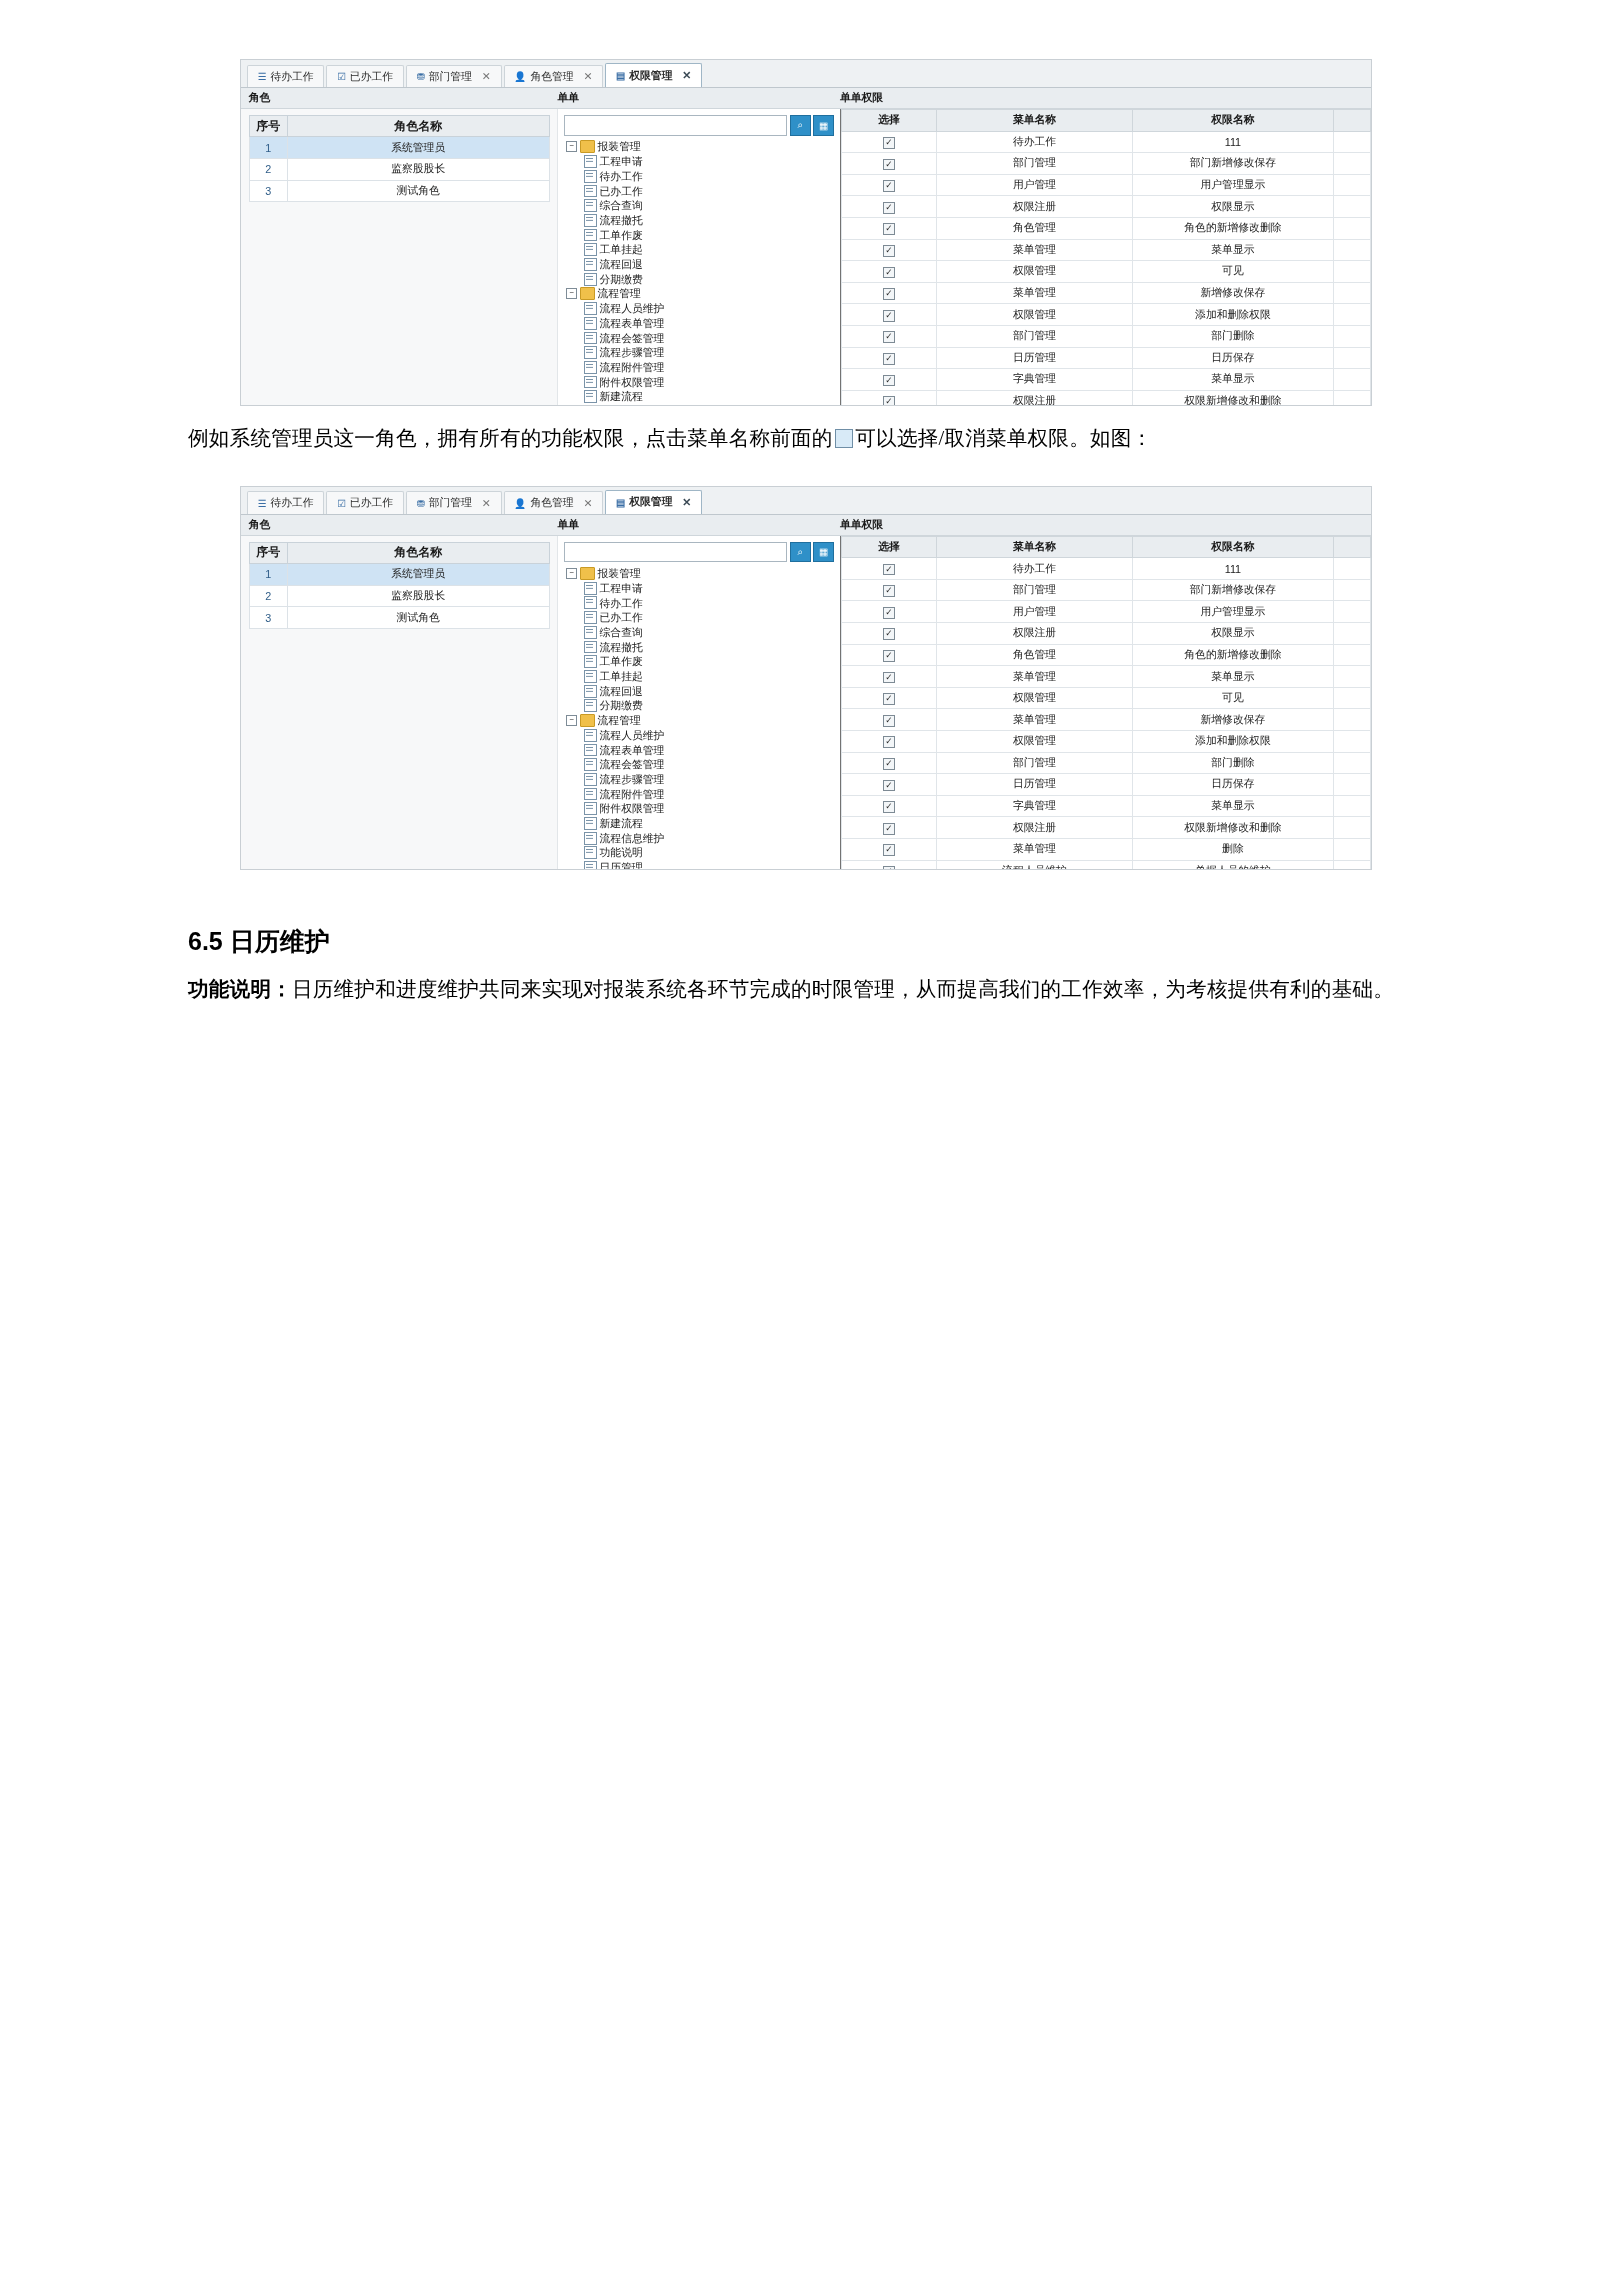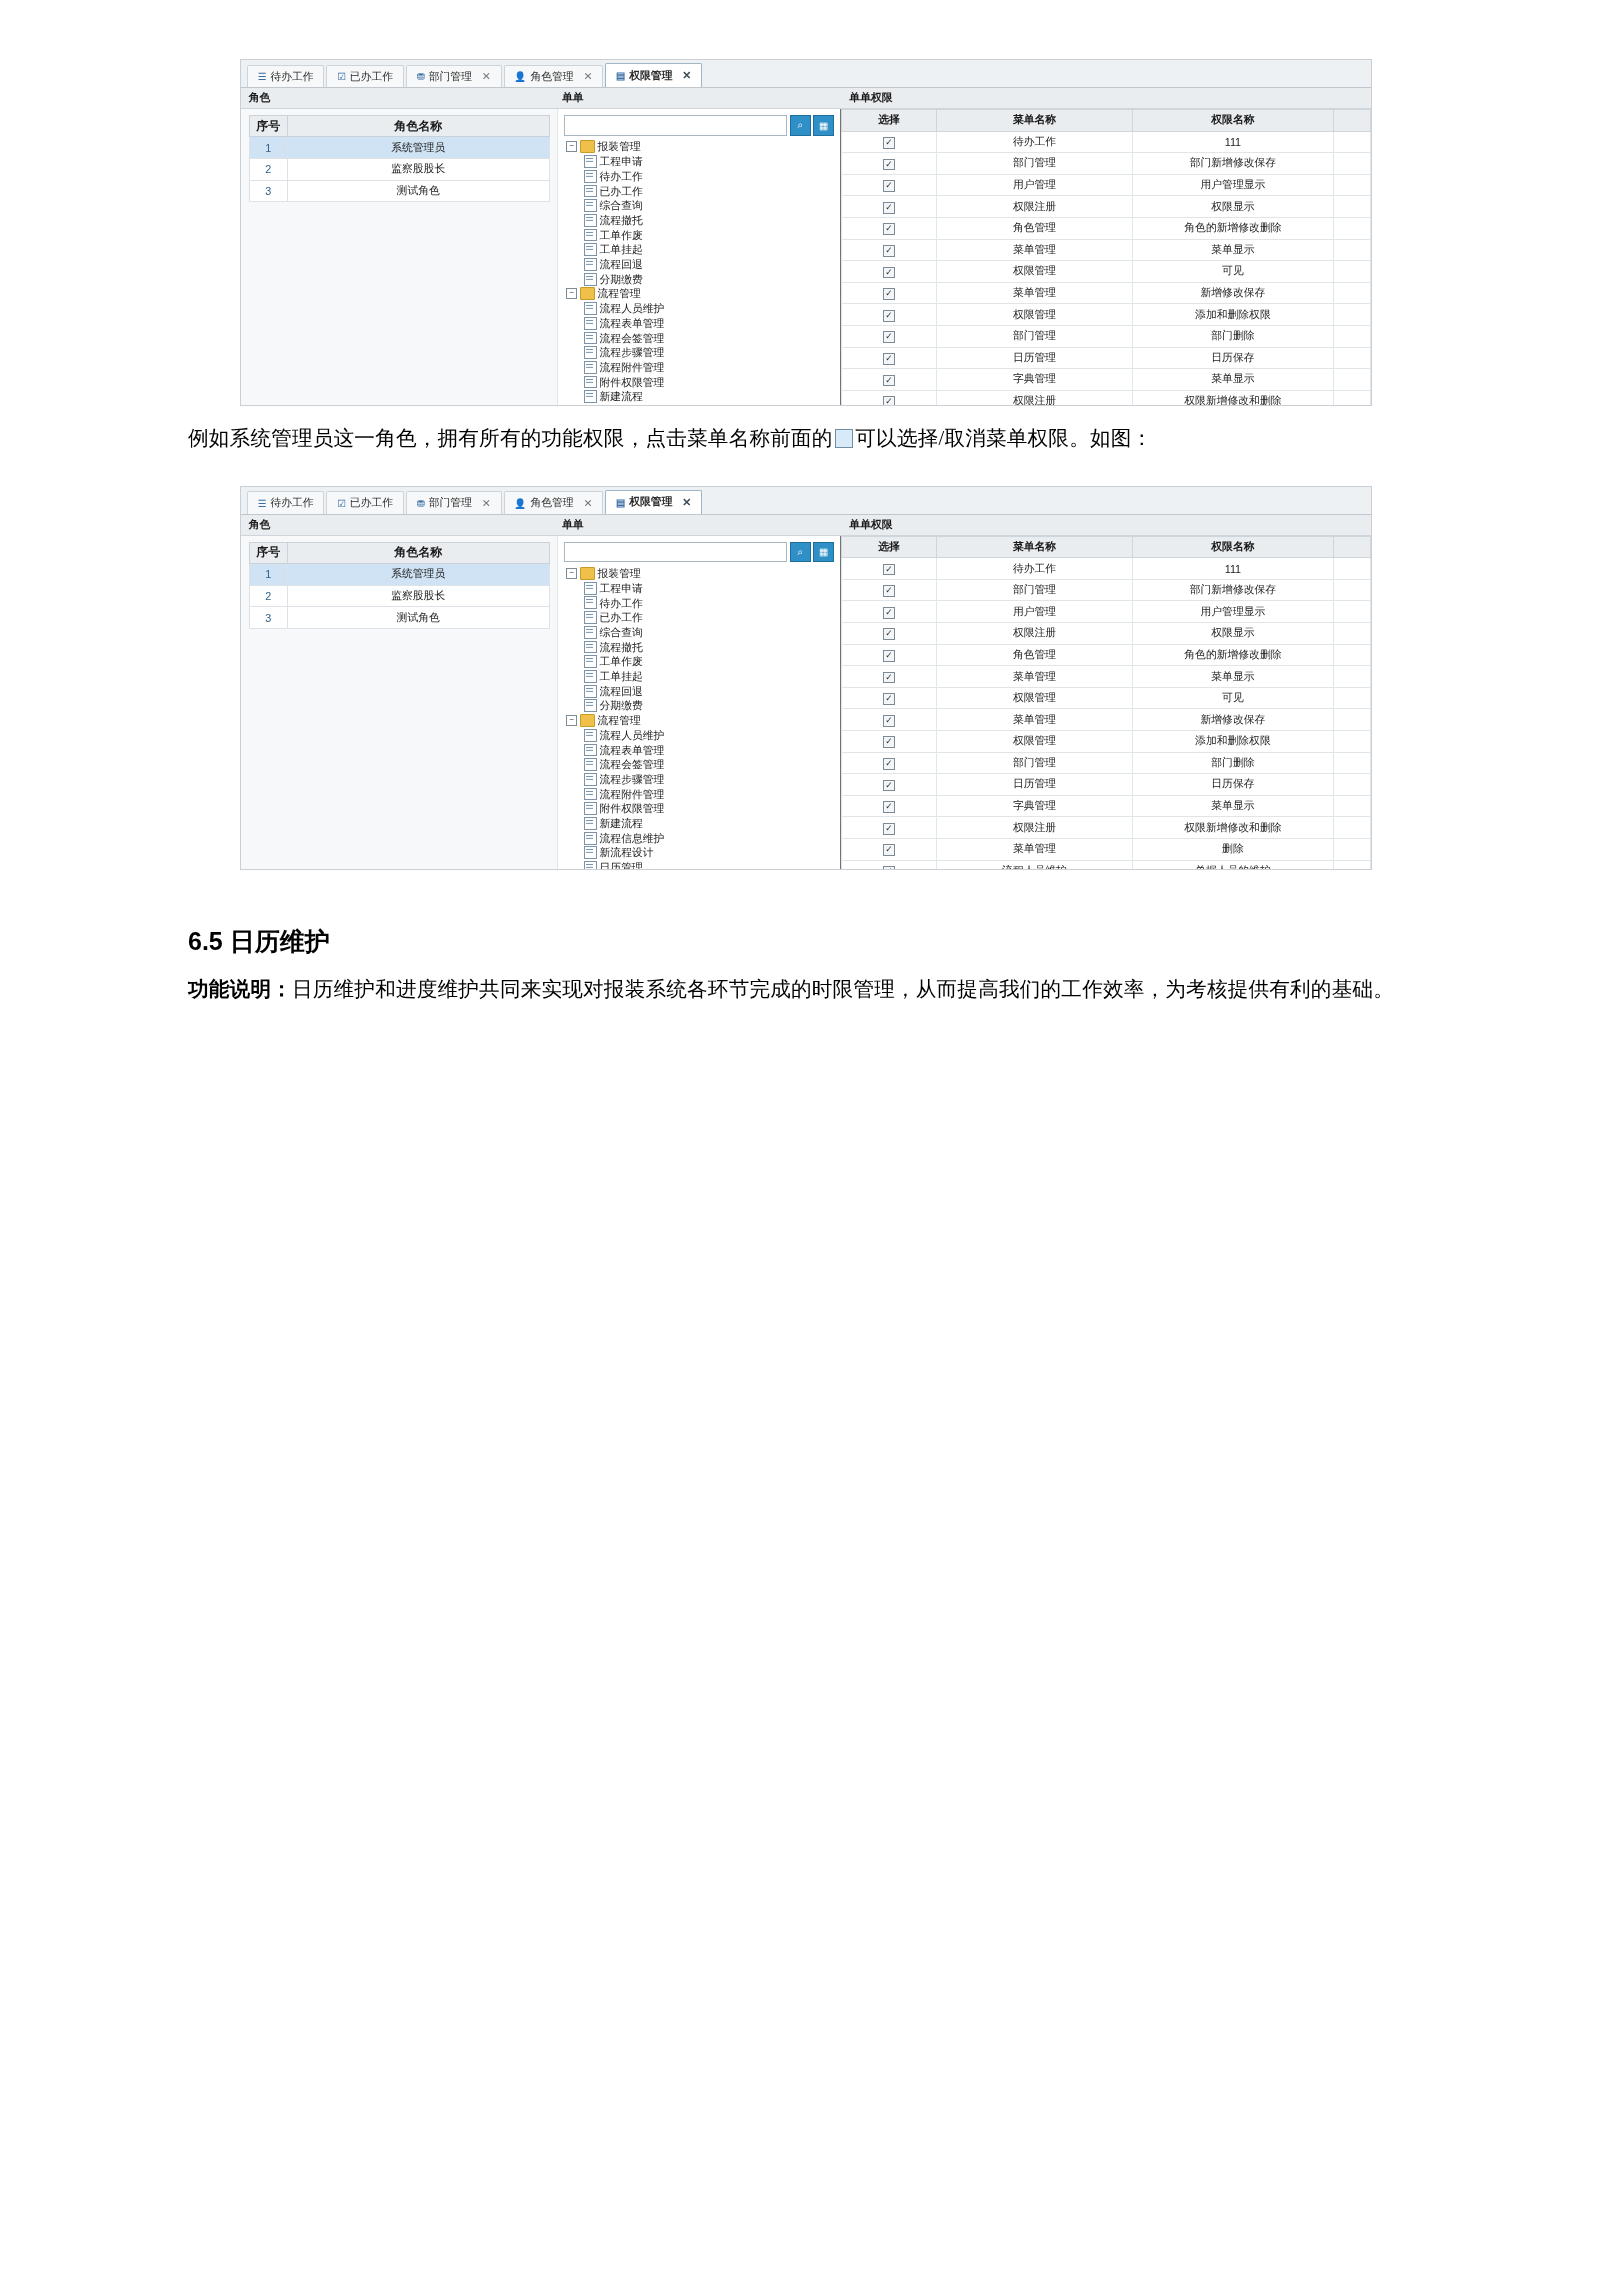--- a/index.html
+++ b/index.html
@@ -58,21 +58,20 @@
   .tab.active .x{color:#3b4a55;}
   .colhead{
     display:flex;
     height:19.6px;
     align-items:center;
     background:#e9edf0;
     border-bottom:1px solid #cfd6db;
     font-size:10.8px;
     color:#1a1a1a;
     font-weight:bold;
-    gap:10px;
   }
   .colhead .c1{width:28%;padding-left:7.8px;box-sizing:border-box;}
   .colhead .c2{width:25%;box-sizing:border-box;}
   .colhead .c3{width:47%;box-sizing:border-box;}
   .panels{display:flex;background:#ffffff;}
   .panel-left{width:28%;box-sizing:border-box;padding:5.9px 7.8px 7.8px 7.8px;background:#f7f8f9;}
   .panel-mid{width:25%;box-sizing:border-box;padding:5.9px 5.9px 7.8px 5.9px;background:#ffffff;border-left:1px solid #e2e6e9;}
   .panel-right{width:47%;box-sizing:border-box;background:#ffffff;border-left:1px solid #737373;}
 
   table.roles{border-collapse:collapse;width:100%;font-size:10.8px;background:#fff;border:1px solid #c9d2d9;}
@@ -535,21 +534,21 @@
           <div class="tnode lvl2">
               <span class="doc"></span>
               <span>新建流程</span>
             </div>
           <div class="tnode lvl2">
               <span class="doc"></span>
               <span>流程信息维护</span>
             </div>
           <div class="tnode lvl2">
               <span class="doc"></span>
-              <span>新流程设计</span>
+              <span>功能说明</span>
             </div>
           <div class="tnode lvl2">
               <span class="doc"></span>
               <span>日历管理</span>
             </div>
 
         </div>
       </div>
 
       <div class="panel-right">

